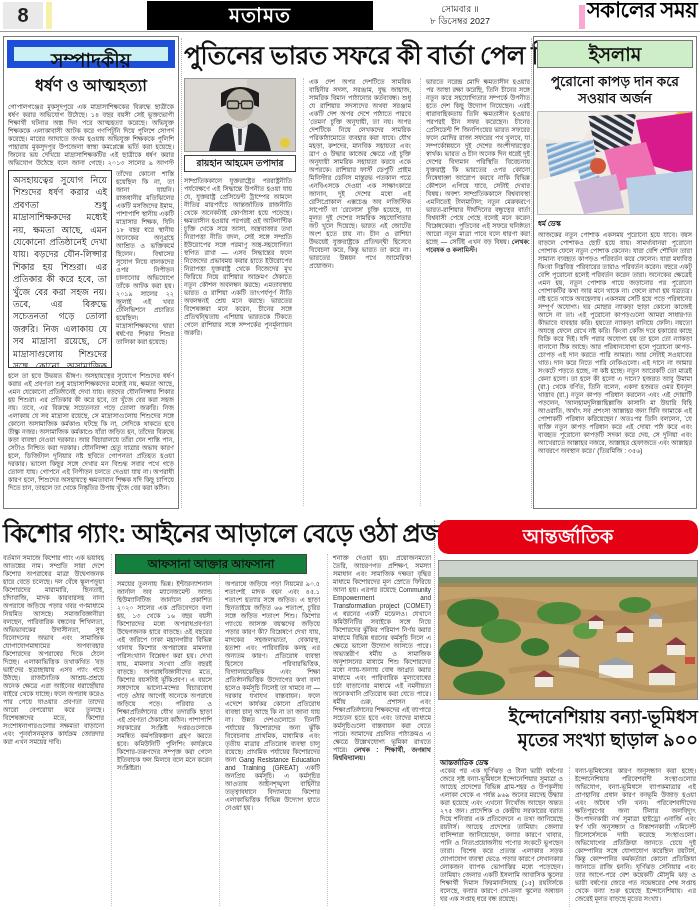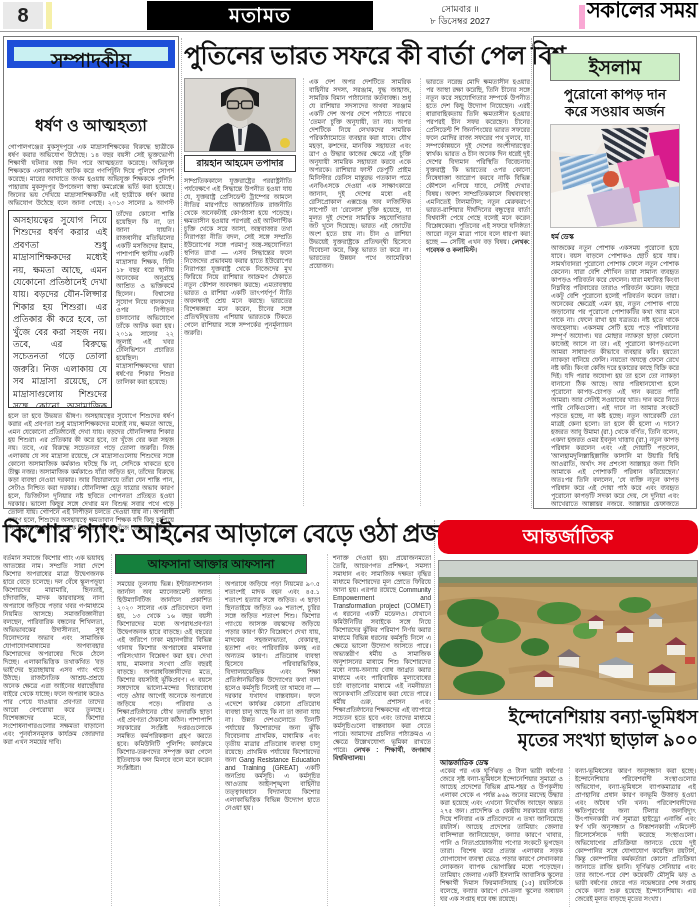--- a/index.html
+++ b/index.html
@@ -20,42 +20,42 @@
   .hdr-rule { position:absolute; left:0; top:31px; width:700px; height:1px; background:#9a9a9a; }
 
   
   .tiny { font-size:6.4px; line-height:8px; text-align:justify; color:#2a2a2a; overflow:hidden; }
   .vrule { position:absolute; width:0; border-left:1px dotted #b5b5b5; }
 
   
   .editorial { position:absolute; left:3px; top:36px; width:176px; height:473px; border:1px solid #777; padding:3px; }
   .ed-head { height:28px; border:7px solid #1d4ed8; background:#c9f0f2; text-align:center;
              font-size:19px; font-weight:bold; line-height:27px; }
-  .ed-title { text-align:center; font-size:16px; font-weight:bold; padding:5px 0 3px 0;margin-top:40px; }
+  .ed-title { text-align:center; font-size:16px; font-weight:bold; padding:5px 0 3px 0; }
   .ed-lead { height:64px; margin:0 1px; }
   .ed-mid { display:flex; gap:4px; margin:3px 1px 0 1px; height:198px; }
   .pullquote { width:104px; border:1.3px solid #333; padding:3px 4px; font-size:8.8px; line-height:12.4px;
                text-align:justify; overflow:hidden; }
   .ed-side { flex:1; }
   .ed-bottom { margin:4px 1px 0 1px; height:160px; }
 
   
   .mainart { position:absolute; left:184px; top:36px; width:346px; height:476px; }
   .main-title { font-size:25px; font-weight:bold; white-space:nowrap; letter-spacing:-0.5px; }
   .m-photo { position:absolute; left:0; top:42px; width:112px; height:74px; border:1px solid #999; overflow:hidden; }
   .m-byline { position:absolute; left:0; top:119px; width:112px; height:17px; border:1px solid #444;
               font-size:9px; font-weight:bold; text-align:center; line-height:15px; overflow:hidden; }
   .m-col { position:absolute; top:42px; height:428px; }
   .m-col1 { left:0; top:141px; width:108px; height:330px; }
   .m-col2 { left:119px; width:108px; border-left:1px dotted #c2c2c2; padding-left:5px; }
   .m-col3 { left:236px; width:110px; border-left:1px dotted #c2c2c2; padding-left:5px; }
   .m-footer { font-weight:bold; }
 
   
-  .islam { position:absolute; left:533px; top:36px; width:164px; height:473px; border:1px solid #777; padding:16px; }
+  .islam { position:absolute; left:533px; top:36px; width:164px; height:473px; border:1px solid #777; padding:3px; }
   .is-head { height:28px; border:1px solid #777; background:#cdeec6; text-align:center;
              font-size:19px; font-weight:bold; line-height:27px; }
   .is-title { text-align:center; font-size:13.5px; font-weight:bold; line-height:17px; padding:5px 2px 4px 2px; }
   .is-photo { width:100%; height:104px; overflow:hidden; border:1px solid #bbb; }
   .is-byline { font-size:7px; font-weight:bold; padding:3px 1px 1px 1px; }
   .is-body { height:262px; margin:0 1px; }
 
   
   .teen { position:absolute; left:3px; top:514px; width:428px; height:394px; }
   .t-title { font-size:25px; font-weight:bold; white-space:nowrap; letter-spacing:-0.8px; }

